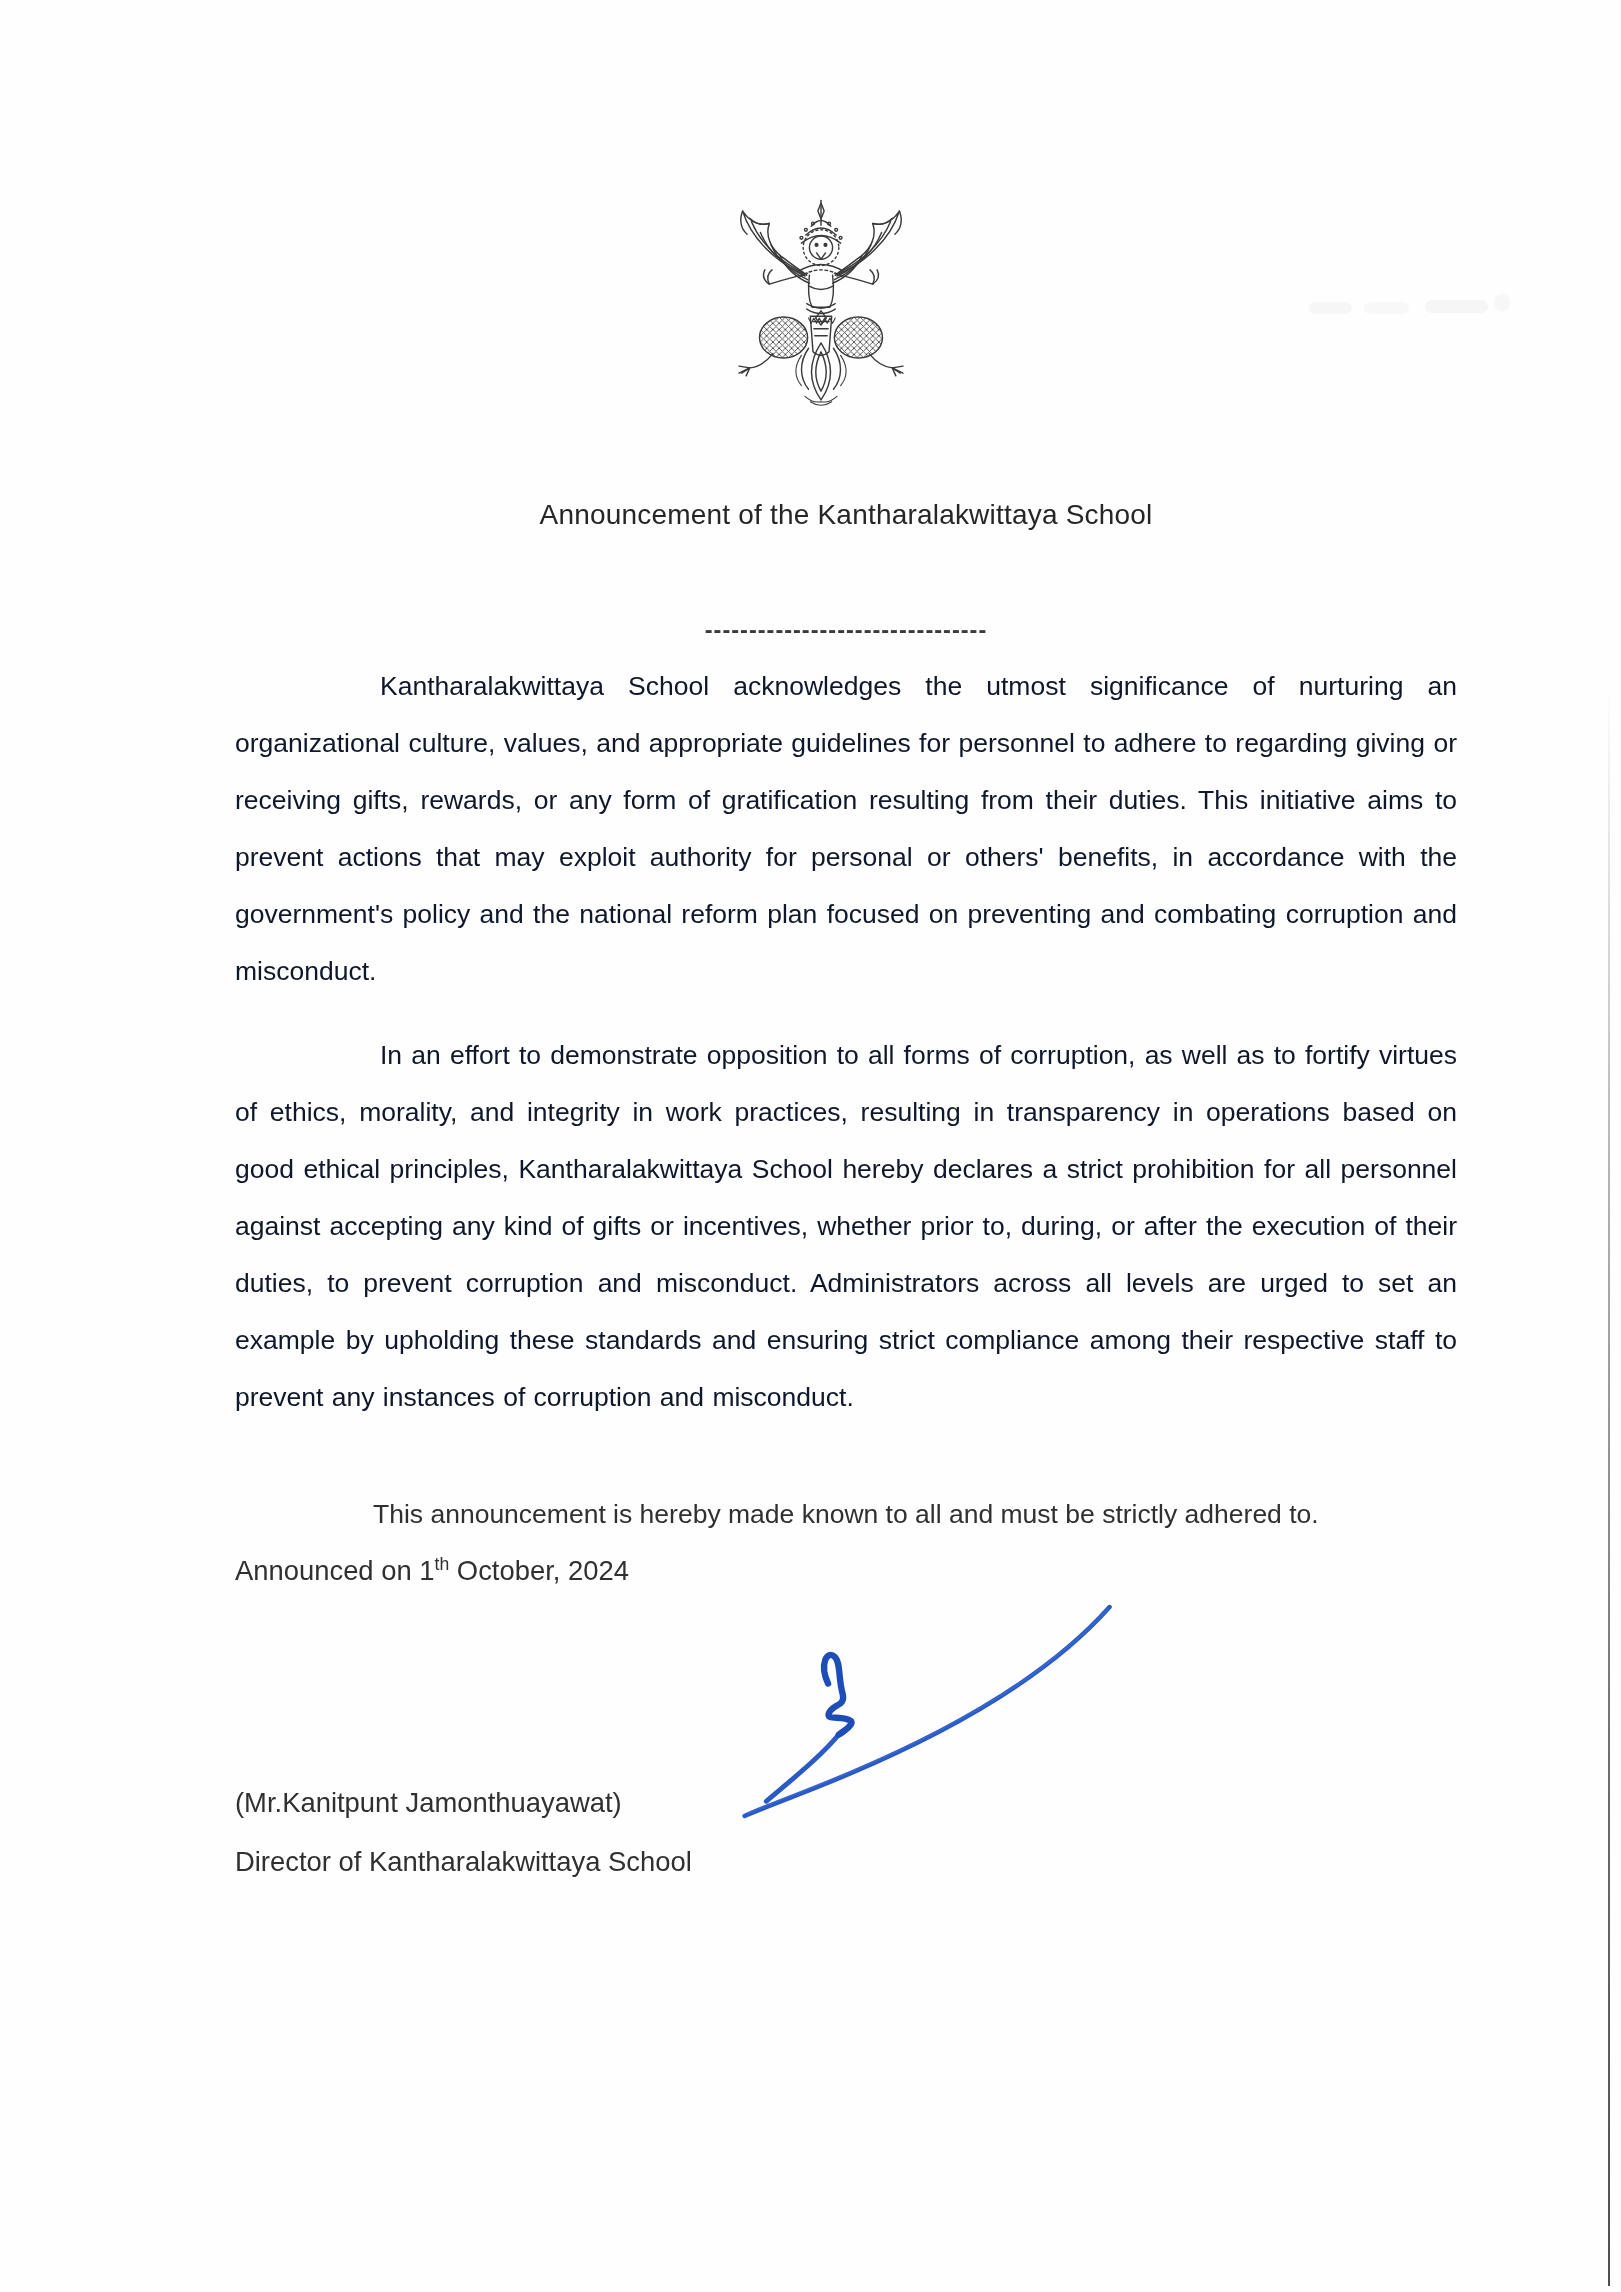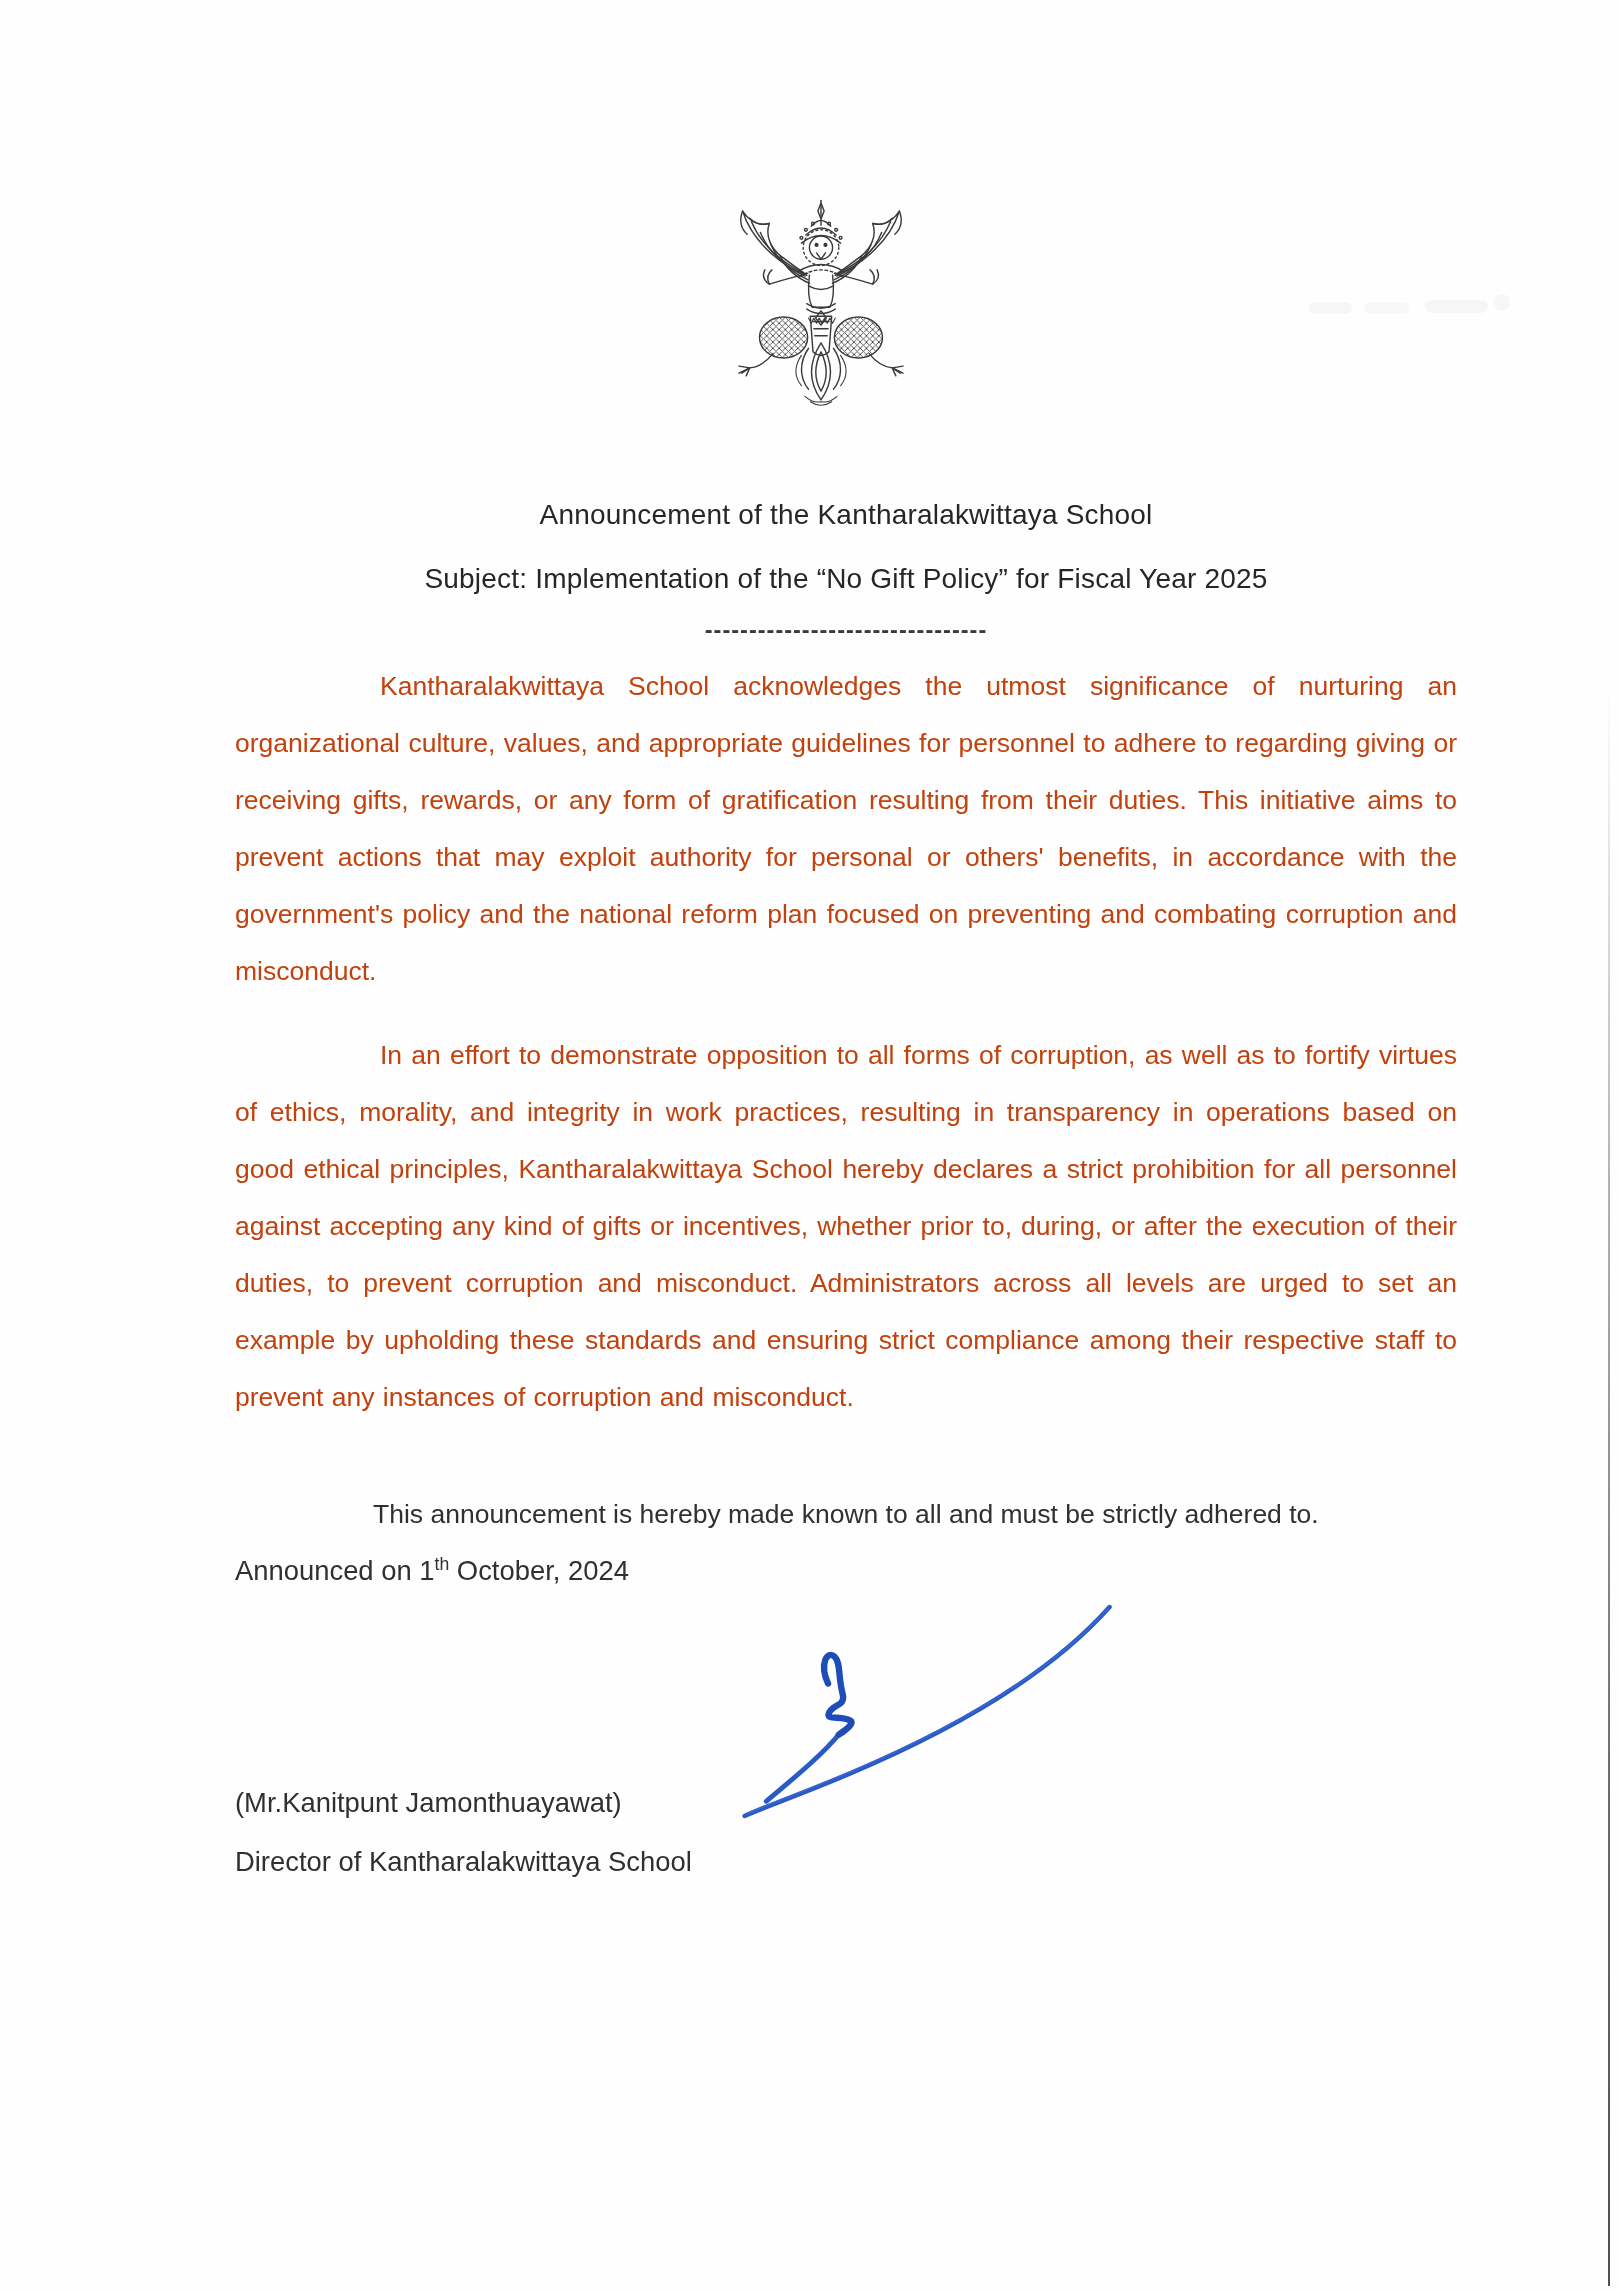--- a/index.html
+++ b/index.html
@@ -19,21 +19,21 @@
   }
   .title{top:495px;}
   .subject{top:559px;}
   .separator{
     position:absolute;left:235px;width:1222px;top:617px;text-align:center;
     font-size:23.5px;letter-spacing:1px;color:#3a3a3a;font-weight:bold;
   }
   .bodypara{
     position:absolute;left:235px;width:1222px;
     font-size:26.5px;line-height:57px;text-align:justify;
-    margin:0;color:#c2410c;word-spacing:1px;
+    margin:0;color:#0f172a;word-spacing:1px;
   }
   .para1{top:658px;}
   .para2{top:1027px;}
   .closing{
     position:absolute;left:235px;width:1255px;top:1486px;
     font-size:26.5px;line-height:57px;margin:0;color:#303030;
     padding-left:138px;
   }
   .dateline{
     position:absolute;left:235px;width:1222px;top:1542px;text-align:left;
@@ -126,21 +126,20 @@
     <path d="M56 174 C 48 184, 40 189, 30 190 L 18 196"></path>
     <path d="M30 190 l-12 -2 M30 190 l-9 6 M30 190 l-4 9"></path>
     <path d="M164 174 C 172 184, 180 189, 190 190 L 202 196"></path>
     <path d="M190 190 l12 -2 M190 190 l9 6 M190 190 l4 9"></path>
 
     <path d="M92 222 Q101 230 110 228 Q119 230 128 222" stroke-width="1.2"></path>
     <path d="M98 228 Q110 236 122 228" stroke-width="1.2"></path>
   </svg>
 
   <div class="heading title">Announcement of the Kantharalakwittaya School</div>
-  <div class="heading subject">Subject: Implementation of the “No Gift Policy” for Fiscal Year 2025</div>
   <div class="separator">--------------------------------</div>
 
   <p class="bodypara para1" style="text-indent:145px">Kantharalakwittaya School acknowledges the utmost significance of nurturing an organizational culture, values, and appropriate guidelines for personnel to adhere to regarding giving or receiving gifts, rewards, or any form of gratification resulting from their duties. This initiative aims to prevent actions that may exploit authority for personal or others' benefits, in accordance with the government's policy and the national reform plan focused on preventing and combating corruption and misconduct.</p>
   <p class="bodypara para2" style="text-indent:145px">In an effort to demonstrate opposition to all forms of corruption, as well as to fortify virtues of ethics, morality, and integrity in work practices, resulting in transparency in operations based on good ethical principles, Kantharalakwittaya School hereby declares a strict prohibition for all personnel against accepting any kind of gifts or incentives, whether prior to, during, or after the execution of their duties, to prevent corruption and misconduct. Administrators across all levels are urged to set an example by upholding these standards and ensuring strict compliance among their respective staff to prevent any instances of corruption and misconduct.</p>
 
   <p class="closing">This announcement is hereby made known to all and must be strictly adhered to.</p>
 
   <div class="dateline">
     <span>Announced on 1</span><sup>th</sup><span> October, 2024</span>
   </div>

